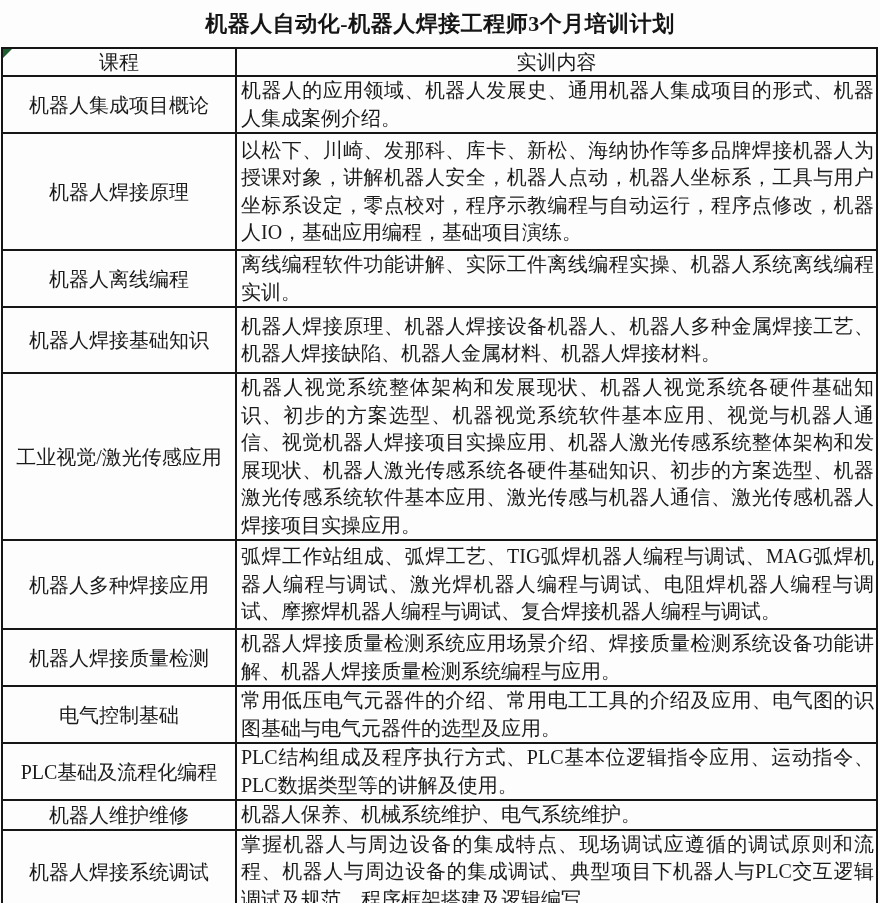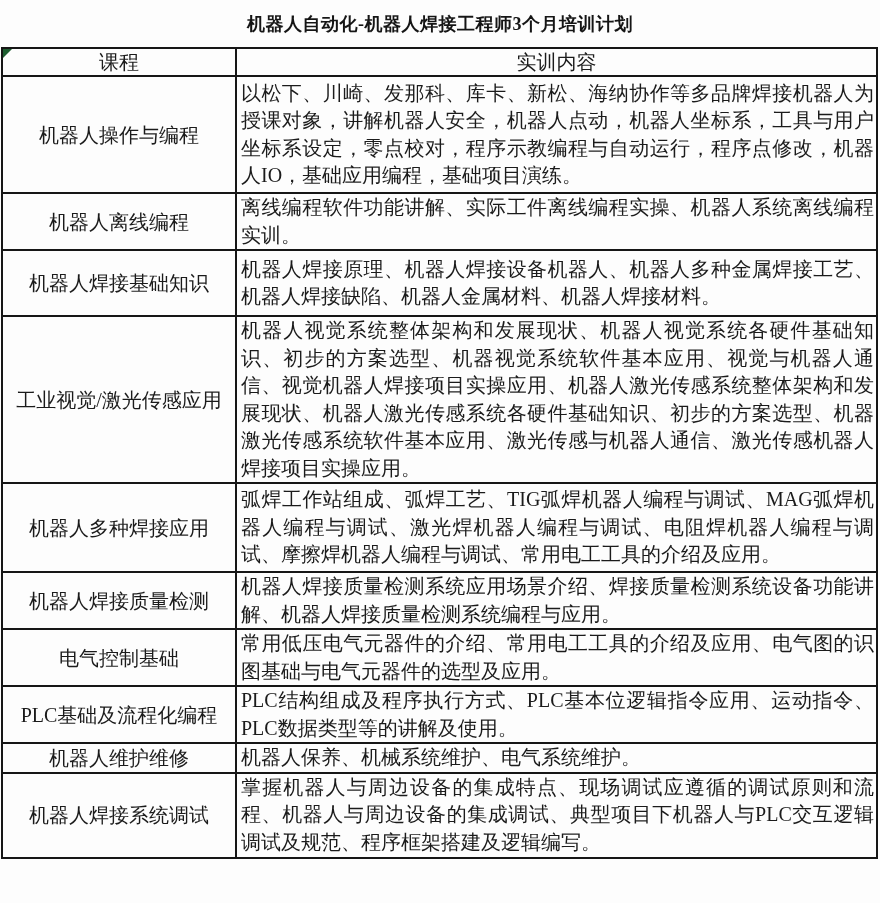--- a/index.html
+++ b/index.html
@@ -7,21 +7,21 @@
     width:880px;height:903px;
     background:#fdfdfd;
     font-family:"Liberation Serif","DejaVu Serif",serif;
     color:#1b1b1b;
     overflow:hidden;
     box-sizing:border-box;
   }
   .doc-title{
     height:47px;
     display:flex;align-items:center;justify-content:center;
-    font-size:18px;font-weight:bold;
+    font-size:22px;font-weight:bold;
     letter-spacing:0.5px;
     color:#151515;
     font-family:Liberation Serif, serif;
   }
   table.training{
     border-collapse:collapse;
     table-layout:fixed;
     width:877px;
     margin:0 1px;
   }
@@ -88,39 +88,43 @@
         <tr class="hdr">
       <th class="hd">
         <span class="corner-marker"></span>
         <span>课程</span>
       </th>
       <th class="hd">
         <span>实训内容</span>
       </th>
     </tr>
 
+    <tr class="r0">
+      <td class="course">机器人集成项目概论</td>
+      <td class="content">机器人的应用领域、机器人发展史、通用机器人集成项目的形式、机器人集成案例介绍。</td>
+    </tr>
     <tr class="r1">
-      <td class="course">机器人操作与编程</td>
+      <td class="course">机器人焊接原理</td>
       <td class="content">以松下、川崎、发那科、库卡、新松、海纳协作等多品牌焊接机器人为授课对象，讲解机器人安全，机器人点动，机器人坐标系，工具与用户坐标系设定，零点校对，程序示教编程与自动运行，程序点修改，机器人IO，基础应用编程，基础项目演练。</td>
     </tr>
     <tr class="r2">
       <td class="course">机器人离线编程</td>
       <td class="content">离线编程软件功能讲解、实际工件离线编程实操、机器人系统离线编程实训。</td>
     </tr>
     <tr class="r3">
       <td class="course">机器人焊接基础知识</td>
       <td class="content">机器人焊接原理、机器人焊接设备机器人、机器人多种金属焊接工艺、机器人焊接缺陷、机器人金属材料、机器人焊接材料。</td>
     </tr>
     <tr class="r4">
       <td class="course">工业视觉/激光传感应用</td>
       <td class="content">机器人视觉系统整体架构和发展现状、机器人视觉系统各硬件基础知识、初步的方案选型、机器视觉系统软件基本应用、视觉与机器人通信、视觉机器人焊接项目实操应用、机器人激光传感系统整体架构和发展现状、机器人激光传感系统各硬件基础知识、初步的方案选型、机器激光传感系统软件基本应用、激光传感与机器人通信、激光传感机器人焊接项目实操应用。</td>
     </tr>
     <tr class="r5">
       <td class="course">机器人多种焊接应用</td>
-      <td class="content">弧焊工作站组成、弧焊工艺、TIG弧焊机器人编程与调试、MAG弧焊机器人编程与调试、激光焊机器人编程与调试、电阻焊机器人编程与调试、摩擦焊机器人编程与调试、常用电工工具的介绍及应用。</td>
+      <td class="content">弧焊工作站组成、弧焊工艺、TIG弧焊机器人编程与调试、MAG弧焊机器人编程与调试、激光焊机器人编程与调试、电阻焊机器人编程与调试、摩擦焊机器人编程与调试、复合焊接机器人编程与调试。</td>
     </tr>
     <tr class="r6">
       <td class="course">机器人焊接质量检测</td>
       <td class="content">机器人焊接质量检测系统应用场景介绍、焊接质量检测系统设备功能讲解、机器人焊接质量检测系统编程与应用。</td>
     </tr>
     <tr class="r7">
       <td class="course">电气控制基础</td>
       <td class="content">常用低压电气元器件的介绍、常用电工工具的介绍及应用、电气图的识图基础与电气元器件的选型及应用。</td>
     </tr>
     <tr class="r8">

